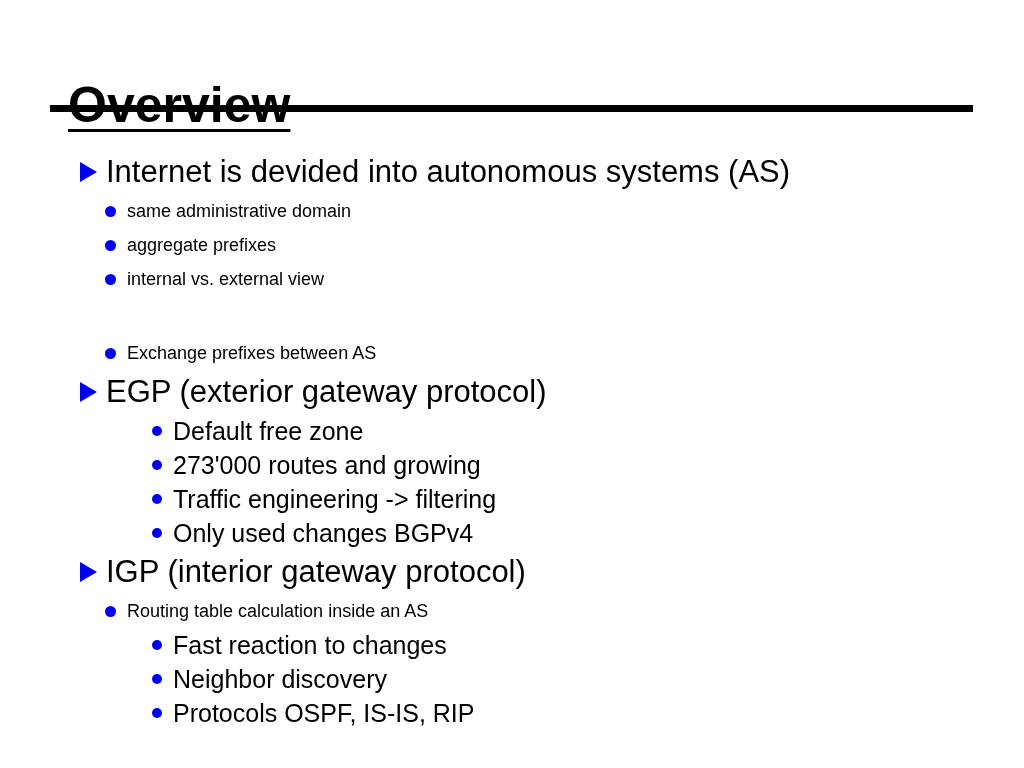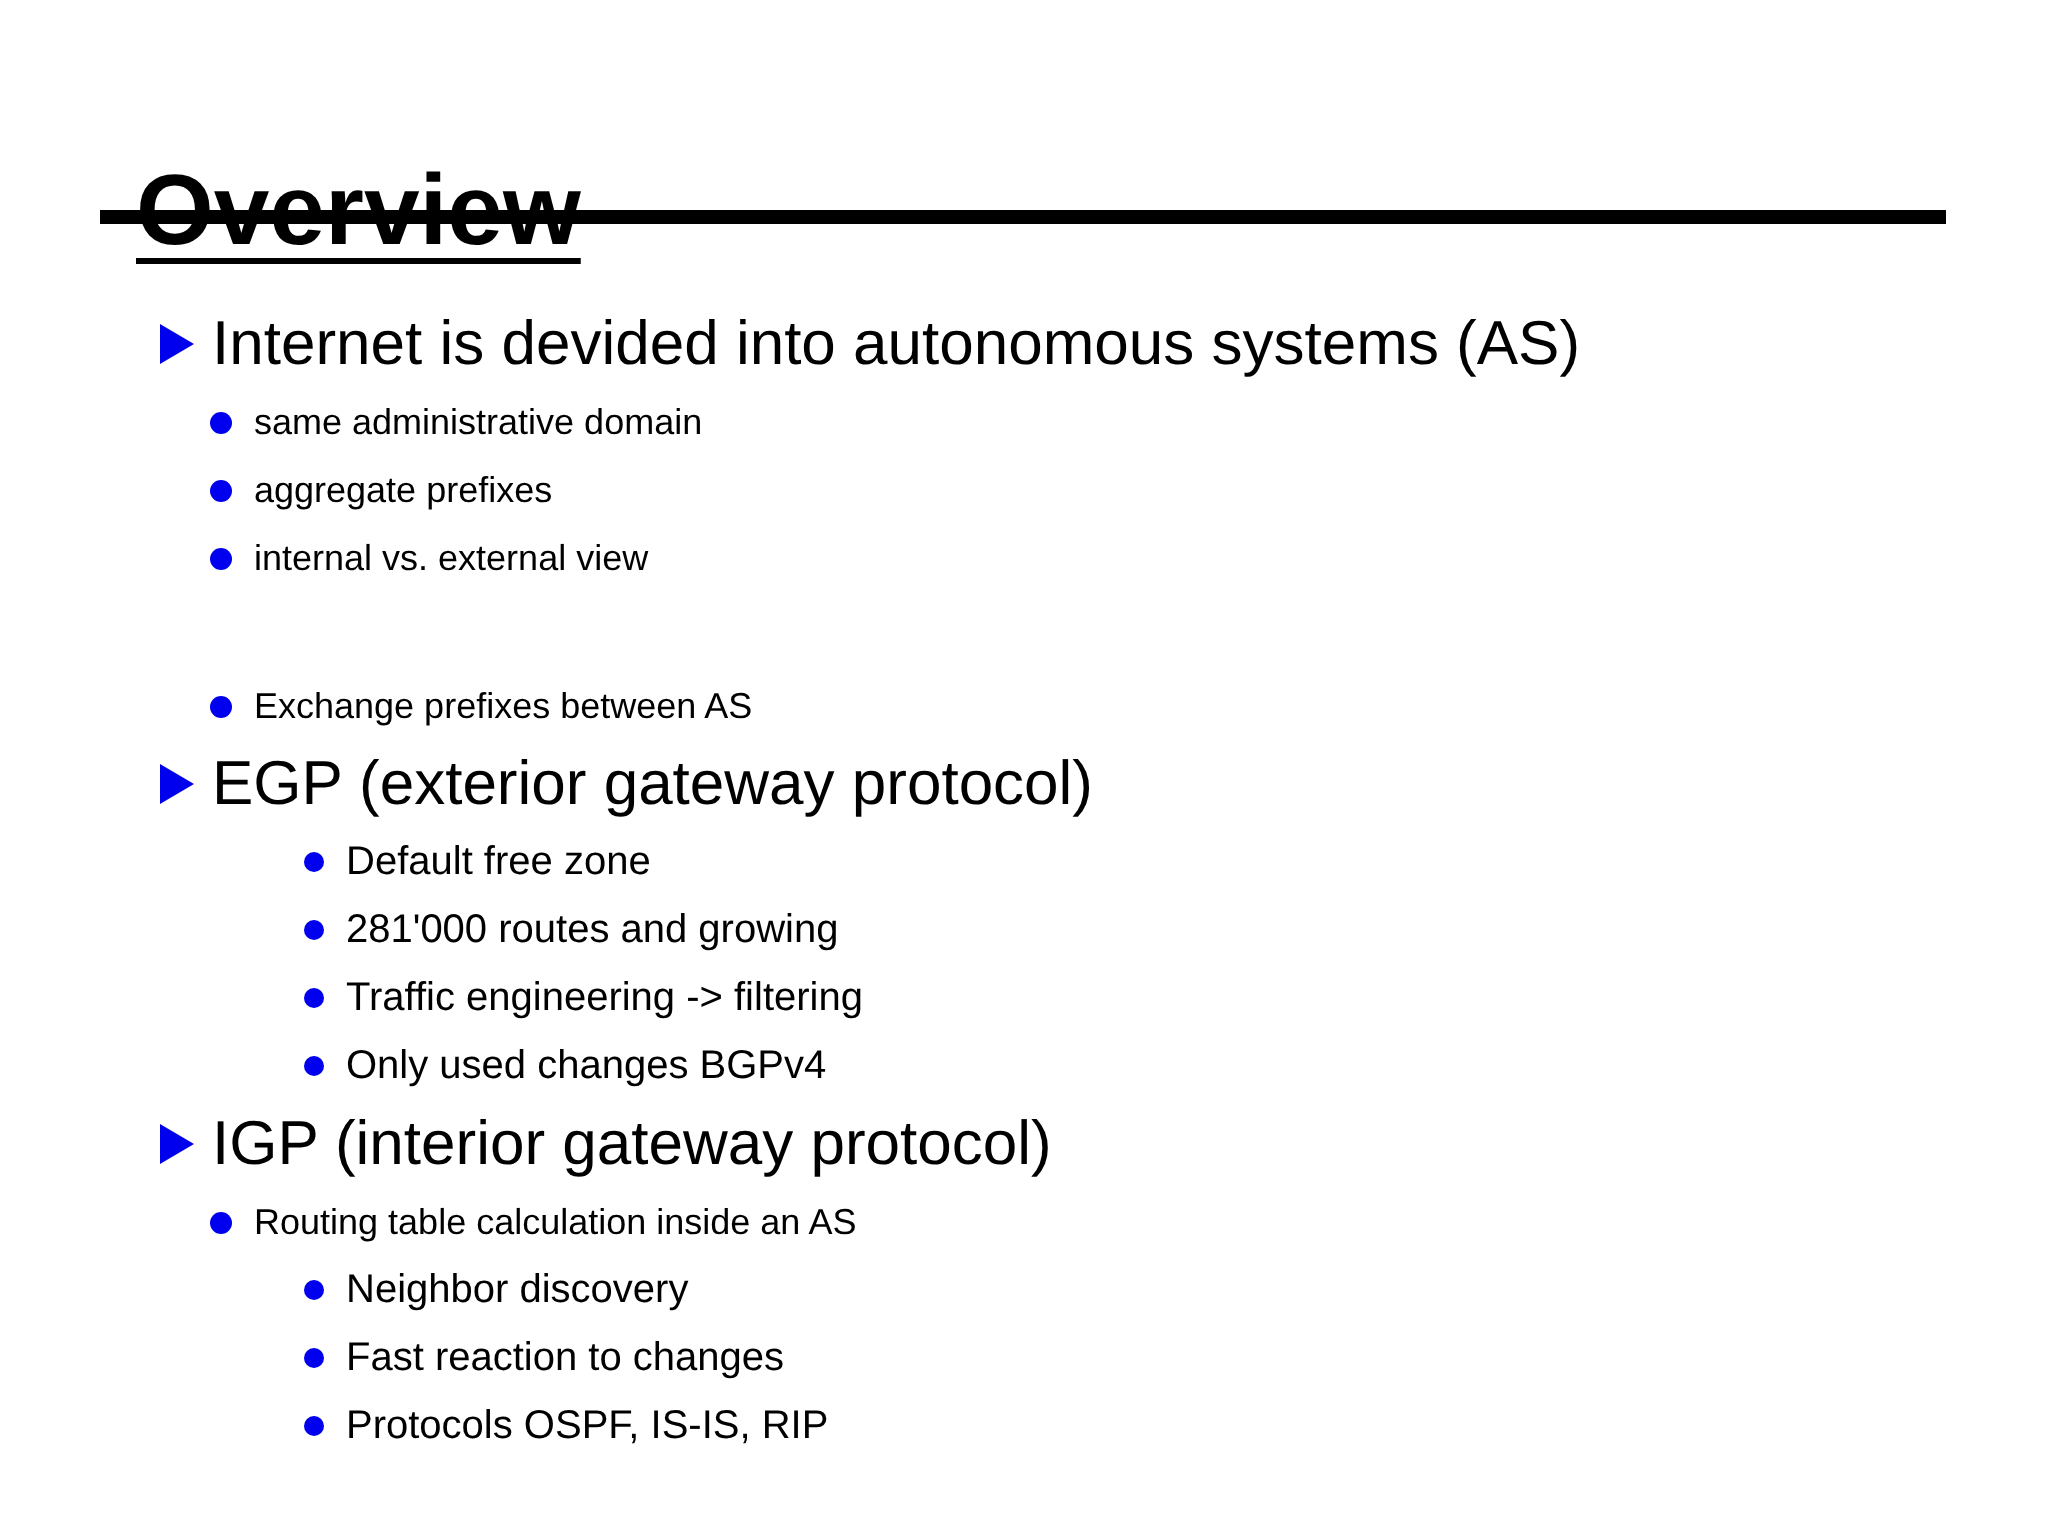--- a/index.html
+++ b/index.html
@@ -52,21 +52,21 @@
     font-size: 31px;
     padding-left: 80px;
   }
   .row.l2 {
     height: 34px;
     font-size: 18px;
     padding-left: 105px;
   }
   .row.l3 {
     height: 34px;
-    font-size: 20px;
+    font-size: 25px;
     padding-left: 152px;
   }
   .spacer {
     height: 40px;
   }
   .tri {
     width: 0;
     height: 0;
     border-left: 17px solid #0000ee;
     border-top: 10px solid transparent;
@@ -134,21 +134,21 @@
       <span class="bullet-text">EGP (exterior gateway protocol)</span>
     </div>
 
     <div class="row l3">
       <span class="dot"></span>
       <span class="bullet-text">Default free zone</span>
     </div>
 
     <div class="row l3">
       <span class="dot"></span>
-      <span class="bullet-text">281'000 routes and growing</span>
+      <span class="bullet-text">273'000 routes and growing</span>
     </div>
 
     <div class="row l3">
       <span class="dot"></span>
       <span class="bullet-text">Traffic engineering -&gt; filtering</span>
     </div>
 
     <div class="row l3">
       <span class="dot"></span>
       <span class="bullet-text">Only used changes BGPv4</span>
@@ -159,26 +159,26 @@
       <span class="bullet-text">IGP (interior gateway protocol)</span>
     </div>
 
     <div class="row l2">
       <span class="dot"></span>
       <span class="bullet-text">Routing table calculation inside an AS</span>
     </div>
 
     <div class="row l3">
       <span class="dot"></span>
-      <span class="bullet-text">Neighbor discovery</span>
+      <span class="bullet-text">Fast reaction to changes</span>
     </div>
 
     <div class="row l3">
       <span class="dot"></span>
-      <span class="bullet-text">Fast reaction to changes</span>
+      <span class="bullet-text">Neighbor discovery</span>
     </div>
 
     <div class="row l3">
       <span class="dot"></span>
       <span class="bullet-text">Protocols OSPF, IS-IS, RIP</span>
     </div>
 
   </div>
 </div>
 

